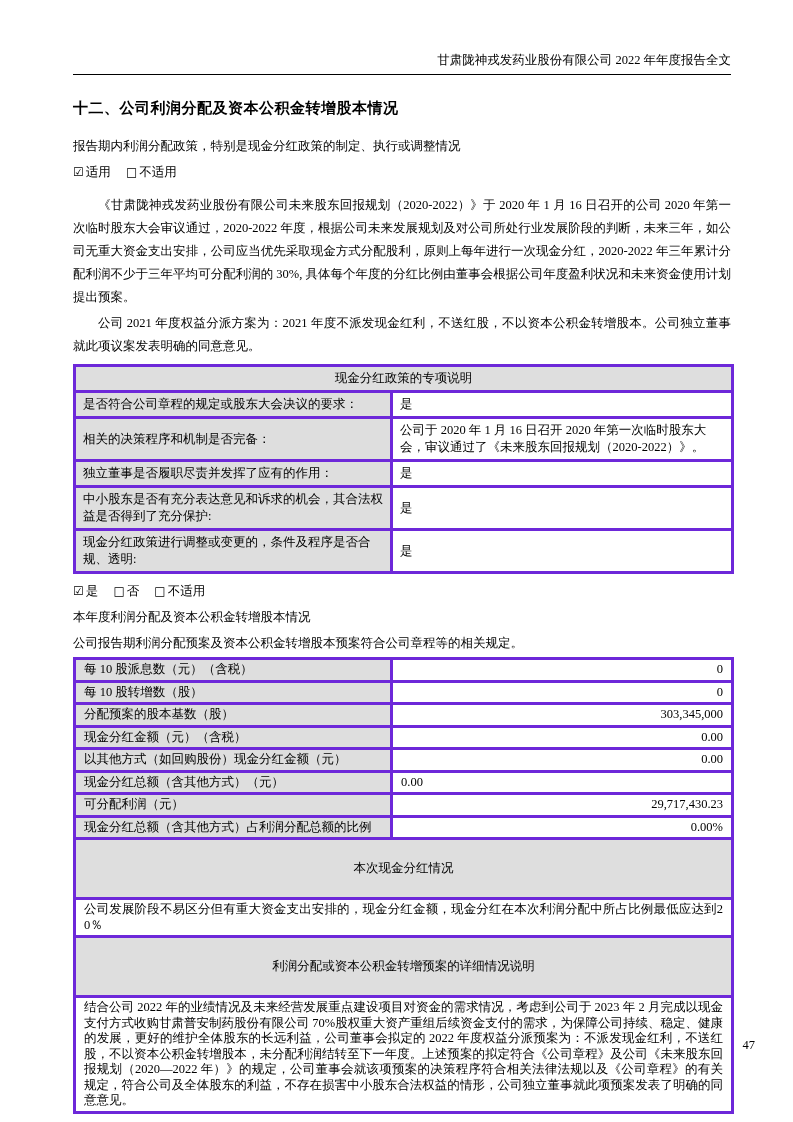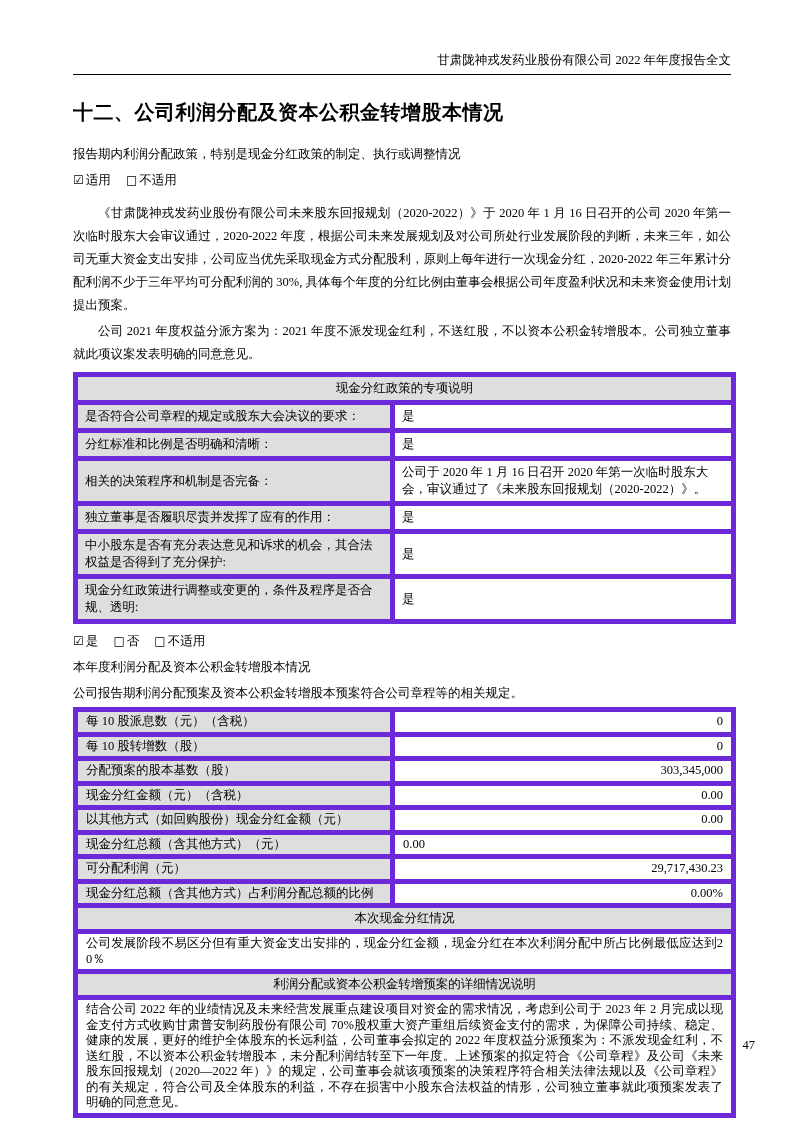--- a/index.html
+++ b/index.html
@@ -15,21 +15,21 @@
   .doc-header{
     padding-top:52px;padding-bottom:5px;
     border-bottom:1px solid #000;
     text-align:right;
     font-size:12.5px;
   }
   .section-title{
     margin:24px 0 0 0;
     font-family:"Liberation Sans","DejaVu Sans",sans-serif;
     font-weight:bold;
-    font-size:20px;
+    font-size:15px;
     letter-spacing:0.5px;
   }
   p{margin:0;font-size:12.5px;line-height:17px;}
   .plain{margin-top:9px;}
   .first{margin-top:20px;}
   .checkline{margin-top:9px;}
   .cb{margin-right:12px;white-space:nowrap;}
   .cb .box{margin-right:2px;font-family:"DejaVu Sans",sans-serif;font-size:12px;}
   .para{
     margin-top:13px;
@@ -40,35 +40,35 @@
   .para2{margin-top:3px;}
   table{
     border-collapse:collapse;
     width:658px;
     table-layout:fixed;
     font-size:12.5px;
   }
   .tbl{margin-top:6px;}
   .tbl2{margin-top:5px;}
   th,td{
-    border:5px solid #6d28d9;
+    border:3px solid #6d28d9;
     padding:3px 7px;
     line-height:17px;
     font-weight:normal;
     vertical-align:middle;
     word-break:break-all;
   }
   .gray{background:#dedede;}
   .thead{ text-align:center; }
   col.c1{width:317px;}
   col.c2{width:341px;}
   .t2 td{line-height:15.5px;padding:2px 8px;}
   .t2 td.num{text-align:right;}
   .t2 td.numleft{text-align:left;}
-  .t2 th{padding:2px 8px;line-height:17px;}
+  .t2 th{padding:20px 8px;line-height:17px;}
   .cellpara{
     text-align:justify;
     line-height:15.5px;
   }
   .footer-note{margin-top:13px;}
   .page-number{
     position:absolute;
     top:1038px;right:38px;
     font-size:12.5px;
     font-family:"Liberation Serif","DejaVu Serif",serif;
@@ -104,24 +104,20 @@
         </colgroup>
       <tbody>
           <tr>
         <th class="gray thead" colspan="2">现金分红政策的专项说明</th>
       </tr>
       <tr>
         <td class="gray">是否符合公司章程的规定或股东大会决议的要求：</td>
         <td>是</td>
       </tr>
       <tr>
-        <td class="gray">分红标准和比例是否明确和清晰：</td>
-        <td>是</td>
-      </tr>
-      <tr>
         <td class="gray">相关的决策程序和机制是否完备：</td>
         <td>公司于 2020 年 1 月 16 日召开 2020 年第一次临时股东大会，审议通过了《未来股东回报规划（2020-2022）》。</td>
       </tr>
       <tr>
         <td class="gray">独立董事是否履职尽责并发挥了应有的作用：</td>
         <td>是</td>
       </tr>
       <tr>
         <td class="gray">中小股东是否有充分表达意见和诉求的机会，其合法权益是否得到了充分保护:</td>
         <td>是</td>

